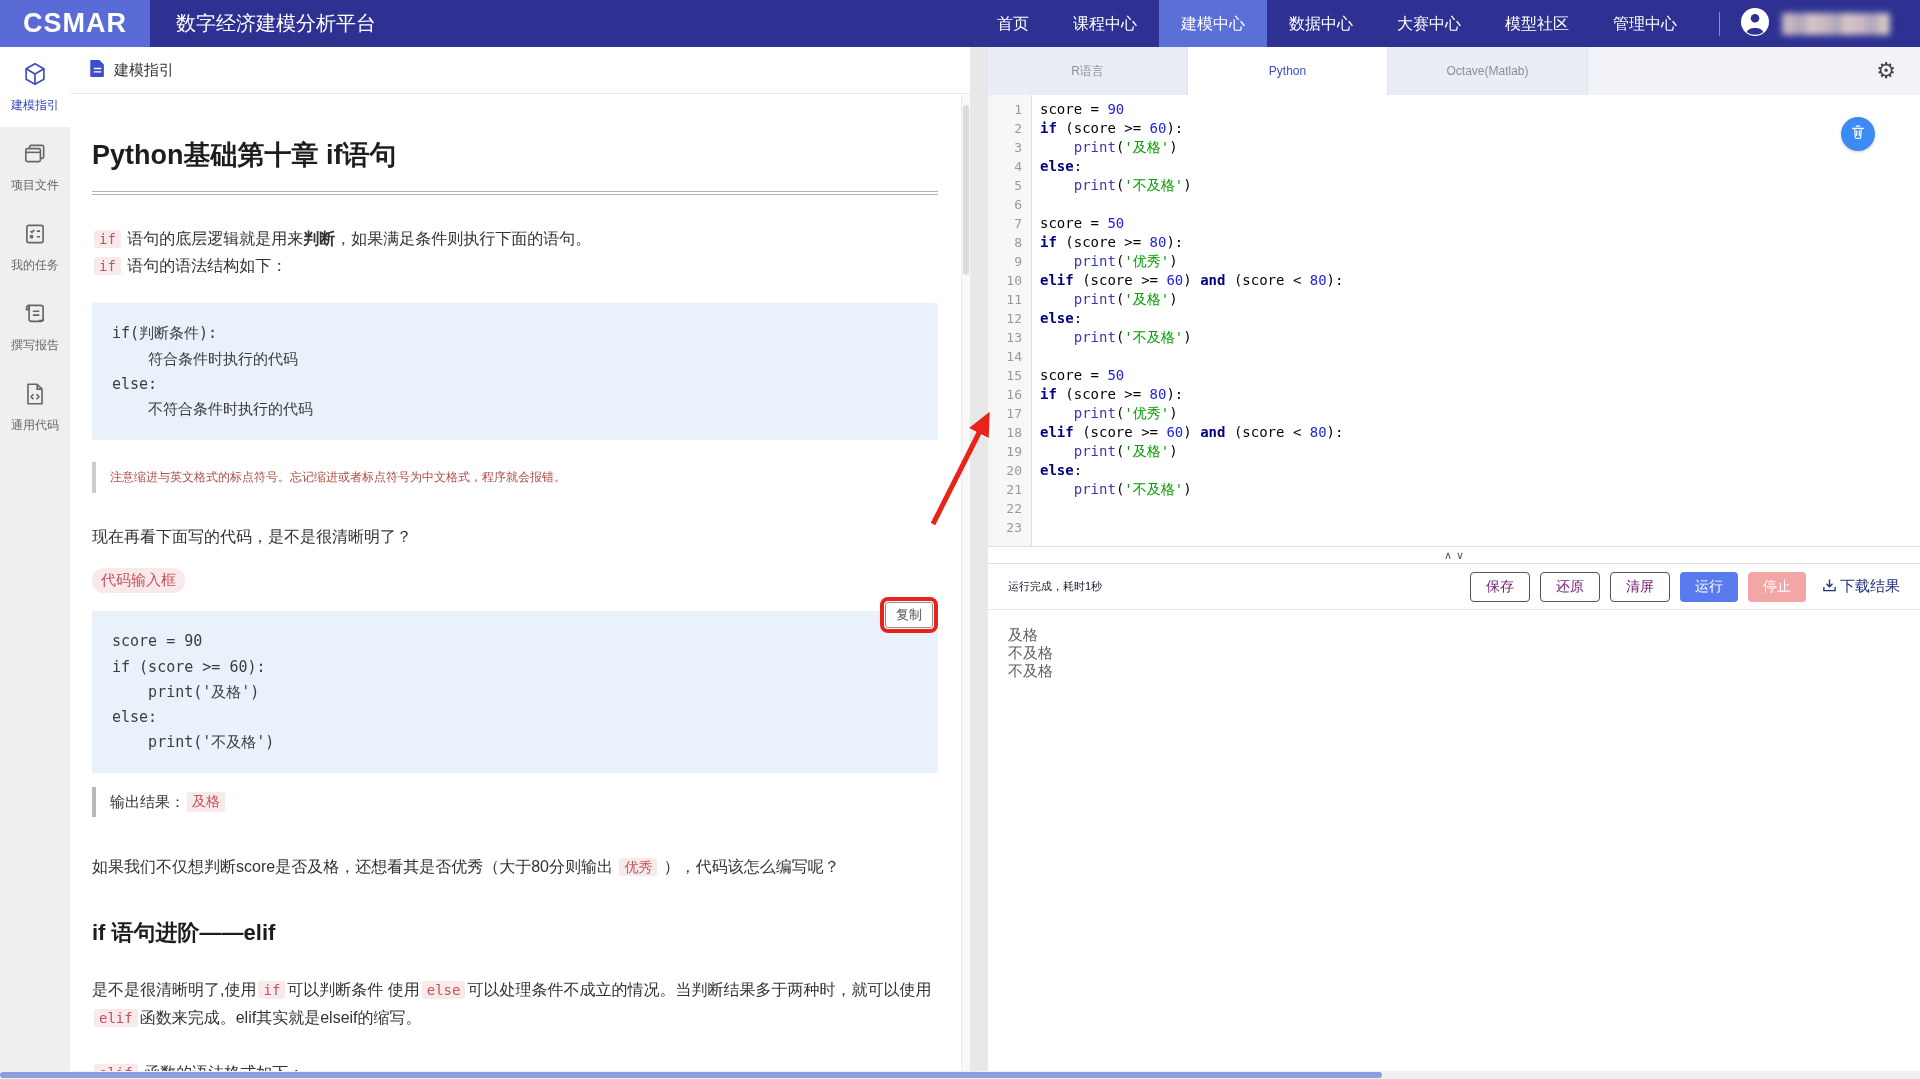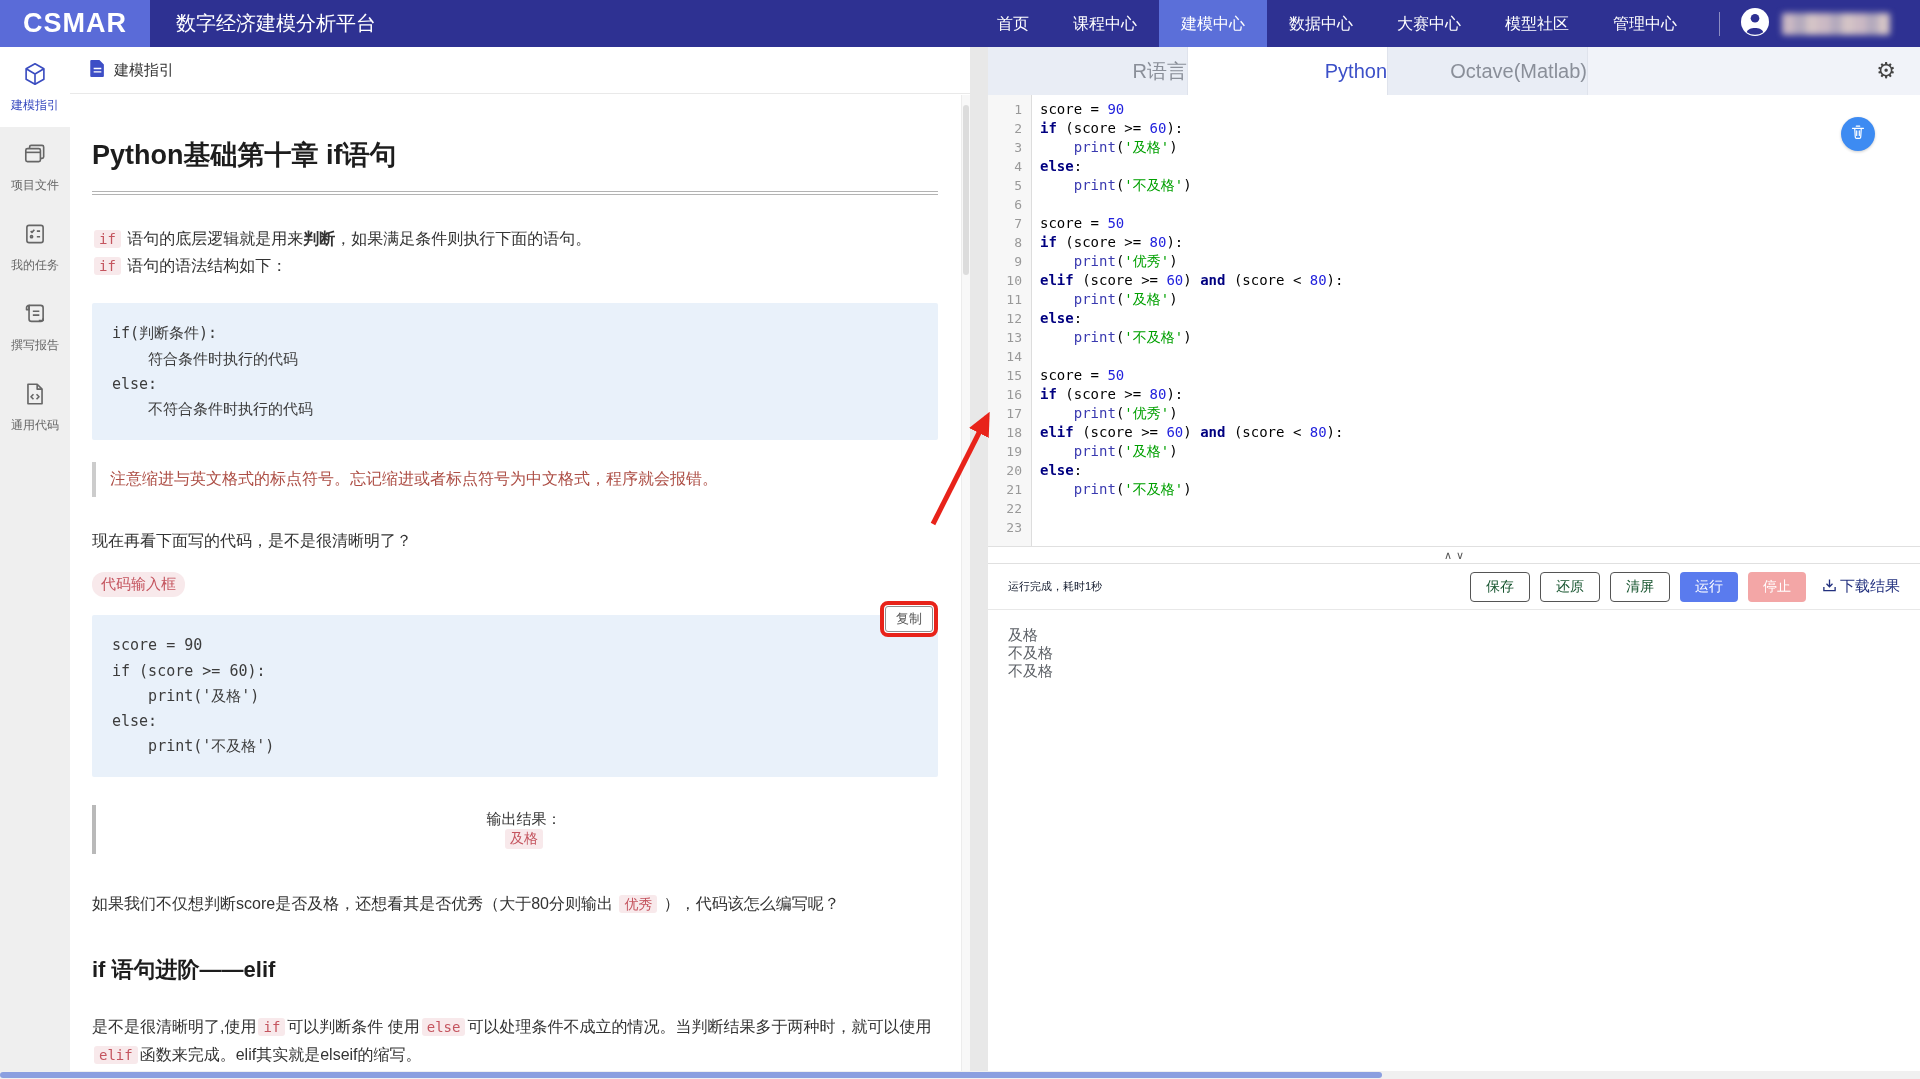--- a/index.html
+++ b/index.html
@@ -43,46 +43,46 @@
   .p { font-size:16px; color:#333; line-height:1.7; }
   .chip, .seg-code { font-family:"DejaVu Sans Mono",monospace; font-size:14px;
     background:var(--inline_code_bg,#f8e9eb); color:var(--inline_code_red,#c4545e);
     padding:1px 5px; border-radius:3px; margin:0 2px; }
   .seg-b { font-weight:bold; }
   .intro { margin-top:30px; }
   .codeblock { background:var(--codeblock_bg,#e9f1fa); padding:18px 20px;
     font-family:"DejaVu Sans Mono",monospace; font-size:15px; line-height:1.68;
     color:#3c3c3c; margin-top:24px; white-space:pre; border-radius:2px; }
   .warning { margin-top:22px; border-left:4px solid #ccc; padding:7px 0 7px 14px;
-    color:var(--warning_text,#ad4e45); font-size:16px; }
+    color:var(--warning_text,#ad4e45); font-size:12px; }
   .p3 { margin-top:30px; }
   .input-label { display:inline-block; margin-top:18px; background:var(--inline_code_bg,#f8e9eb);
     color:var(--inline_code_red,#c4545e); font-size:15px; padding:3px 9px; border-radius:12px; }
   .codeblock-wrap { position:relative; margin-top:18px; }
   .codeblock-wrap .codeblock { margin-top:0; }
   .copy-annotation { position:absolute; top:-14px; right:0; border:4px solid var(--annotation_red,#e8231a);
     border-radius:8px; background:#fff; padding:1px; z-index:5; }
   .copy-btn { border:1px solid #8f8f8f; border-radius:3px; background:#fff;
     font-size:13px; color:#555; padding:3px 10px; cursor:pointer;
     font-family:"Liberation Sans",sans-serif; }
-  .result-quote { margin-top:28px; border-left:4px solid #b9b9b9; padding:5px 0 5px 14px;
-    font-size:15px; color:#333; display:flex; align-items:center;flex-direction:column; }
+  .result-quote { margin-top:14px; border-left:4px solid #b9b9b9; padding:5px 0 5px 14px;
+    font-size:15px; color:#333; display:flex; align-items:center; }
   .p4 { margin-top:36px; }
   .h2 { font-size:22px; font-weight:bold; color:#1d1d1d; margin-top:38px; }
   .p5 { margin-top:28px; }
   .p6 { margin-top:28px; }
   .doc-vscroll { position:absolute; right:0; top:48px; bottom:0; width:9px;
     background:#f8f8f8; border-left:1px solid #ececec; }
   .doc-vscroll .thumb { position:absolute; top:10px; left:1px; width:6px; height:170px;
     background:#dcdcdc; border-radius:4px; }
   
   .right-panel { position:absolute; left:988px; right:0; top:47px; bottom:8px;
     background:#fff; display:flex; flex-direction:column; }
   .tabbar { height:48px; flex:none; display:flex; background:#f1f3f9; }
-  .tab { width:200px; text-align:right; line-height:48px; font-size:20px;
+  .tab { width:200px; text-align:center; line-height:48px; font-size:12px;
     color:#8a8f99; background:#e9edf5; border-right:1px solid #dfe3ec; cursor:pointer; }
   .tab.active { background:#fff; color:var(--accent_blue,#3c50c8); }
   .tab-filler { flex:1; display:flex; align-items:center; justify-content:flex-end; padding-right:24px; }
   .gear { font-size:22px; color:#444; cursor:pointer; line-height:1; }
   .editor { position:relative; height:452px; flex:none; border-bottom:1px solid #e0e0e0;
     overflow:hidden; padding-top:5px; }
   .gutter-bg { position:absolute; left:0; top:0; bottom:0; width:44px;
     background:#f7f7f7; border-right:1px solid #ddd; }
   .cm-line { display:flex; position:relative; line-height:19px;
     font-family:"DejaVu Sans Mono",monospace; font-size:14px; }
@@ -96,21 +96,21 @@
   .trash-btn { position:absolute; right:45px; top:22px; width:34px; height:34px;
     border-radius:50%; background:#3d8bf2; display:flex; align-items:center;
     justify-content:center; cursor:pointer; box-shadow:0 1px 3px rgba(0,0,0,.2); }
   .collapse-row { height:17px; flex:none; display:flex; align-items:center; justify-content:center;
     gap:4px; color:#555; font-size:11px; border-bottom:1px solid #e0e0e0; cursor:pointer; }
   .runbar { height:46px; flex:none; border-bottom:1px solid #e8e8e8;
     display:flex; align-items:center; padding:0 20px; }
   .status { font-size:11px; color:#0f172a; }
   .run-buttons { margin-left:auto; display:flex; align-items:center; gap:10px; }
   .btn { height:30px; padding:0 15px; font-size:14px; border-radius:4px; background:#fff;
-    border:1px solid #555; color:#14532d; cursor:pointer; font-family:"Liberation Sans",sans-serif; }
+    border:1px solid #555; color:#701a75; cursor:pointer; font-family:"Liberation Sans",sans-serif; }
   .btn-run { background:var(--run_button_bg,#5a7bee); border:none; color:#fff; }
   .btn-stop { background:var(--stop_button_bg,#f3a6a6); border:none; color:#fff; }
   .download { display:flex; align-items:center; gap:3px; color:var(--download_link,#22307e);
     font-size:15px; margin-left:6px; cursor:pointer; }
   .output { flex:1; padding:16px 20px; font-size:15px; color:#5c6066; line-height:1.2; overflow:hidden; }
   
   .arrow-overlay { position:absolute; left:895px; top:393px; z-index:30; pointer-events:none; }
   .hscrollbar { position:absolute; left:0; right:0; bottom:0; height:8px; background:#f0f0f0; z-index:40; }
   .hscrollbar .thumb { position:absolute; left:0; top:1px; height:6px; width:72%;
     background:#8b9fe0; border-radius:3px; }

